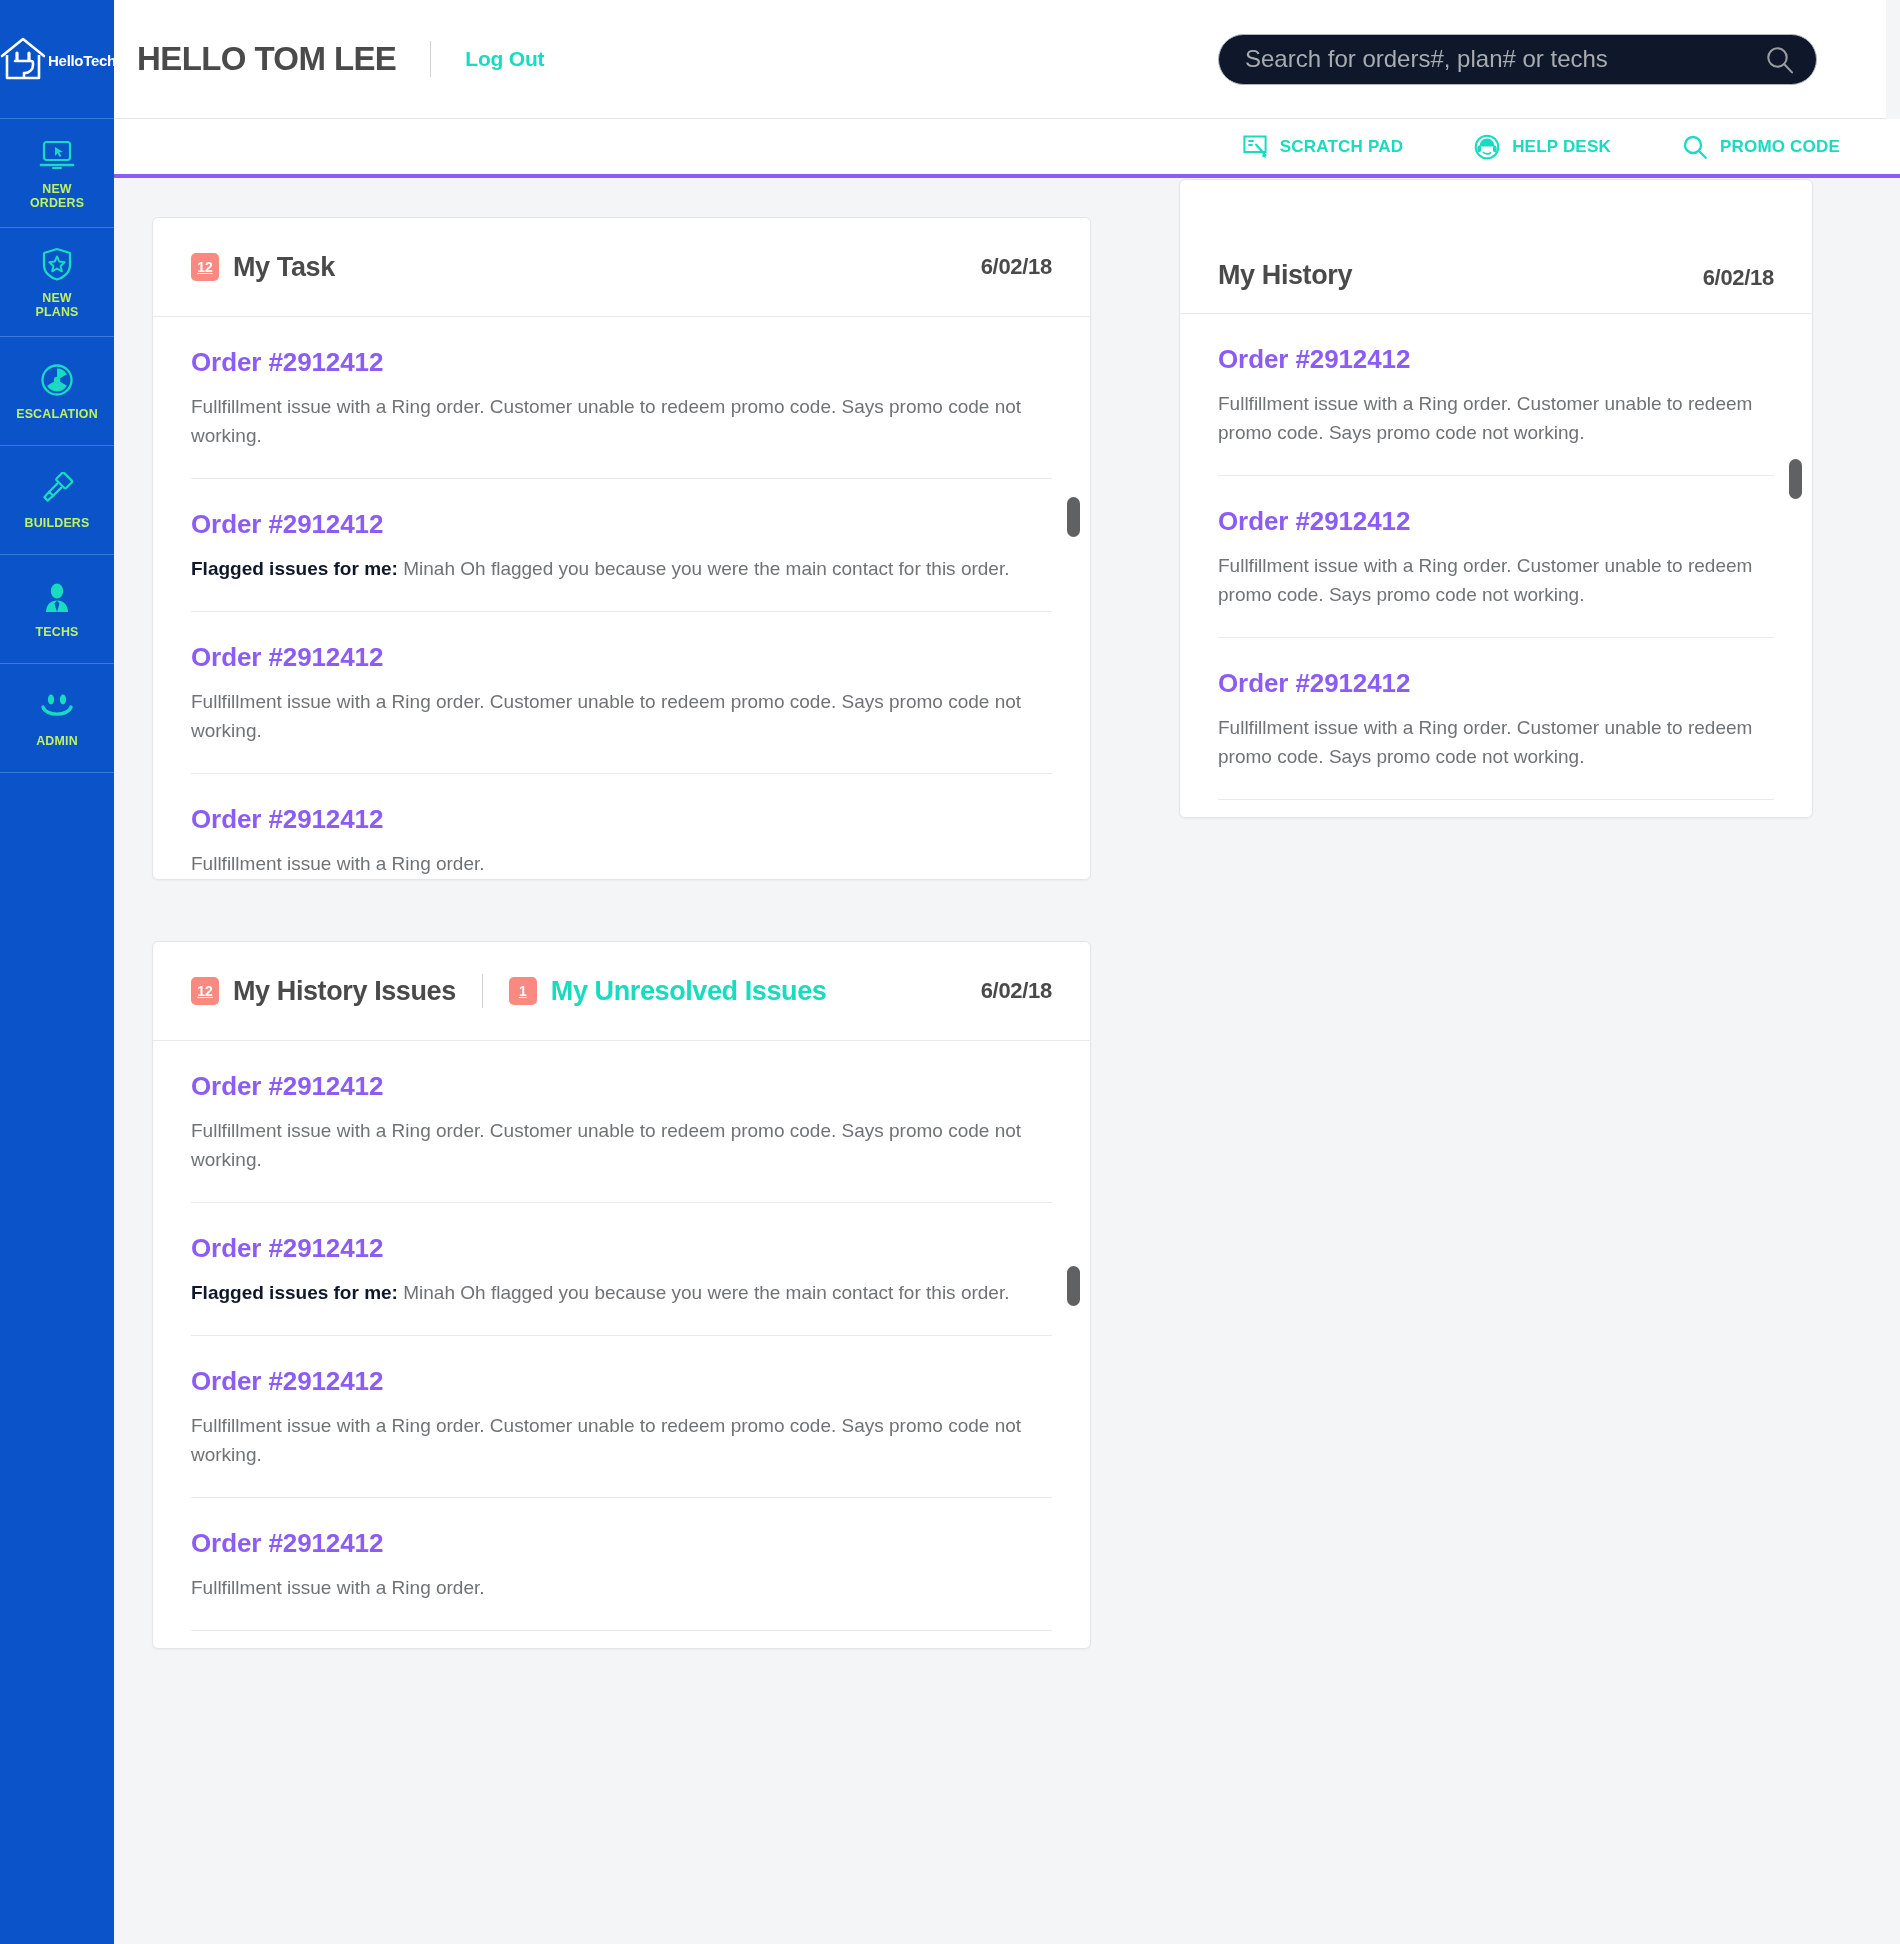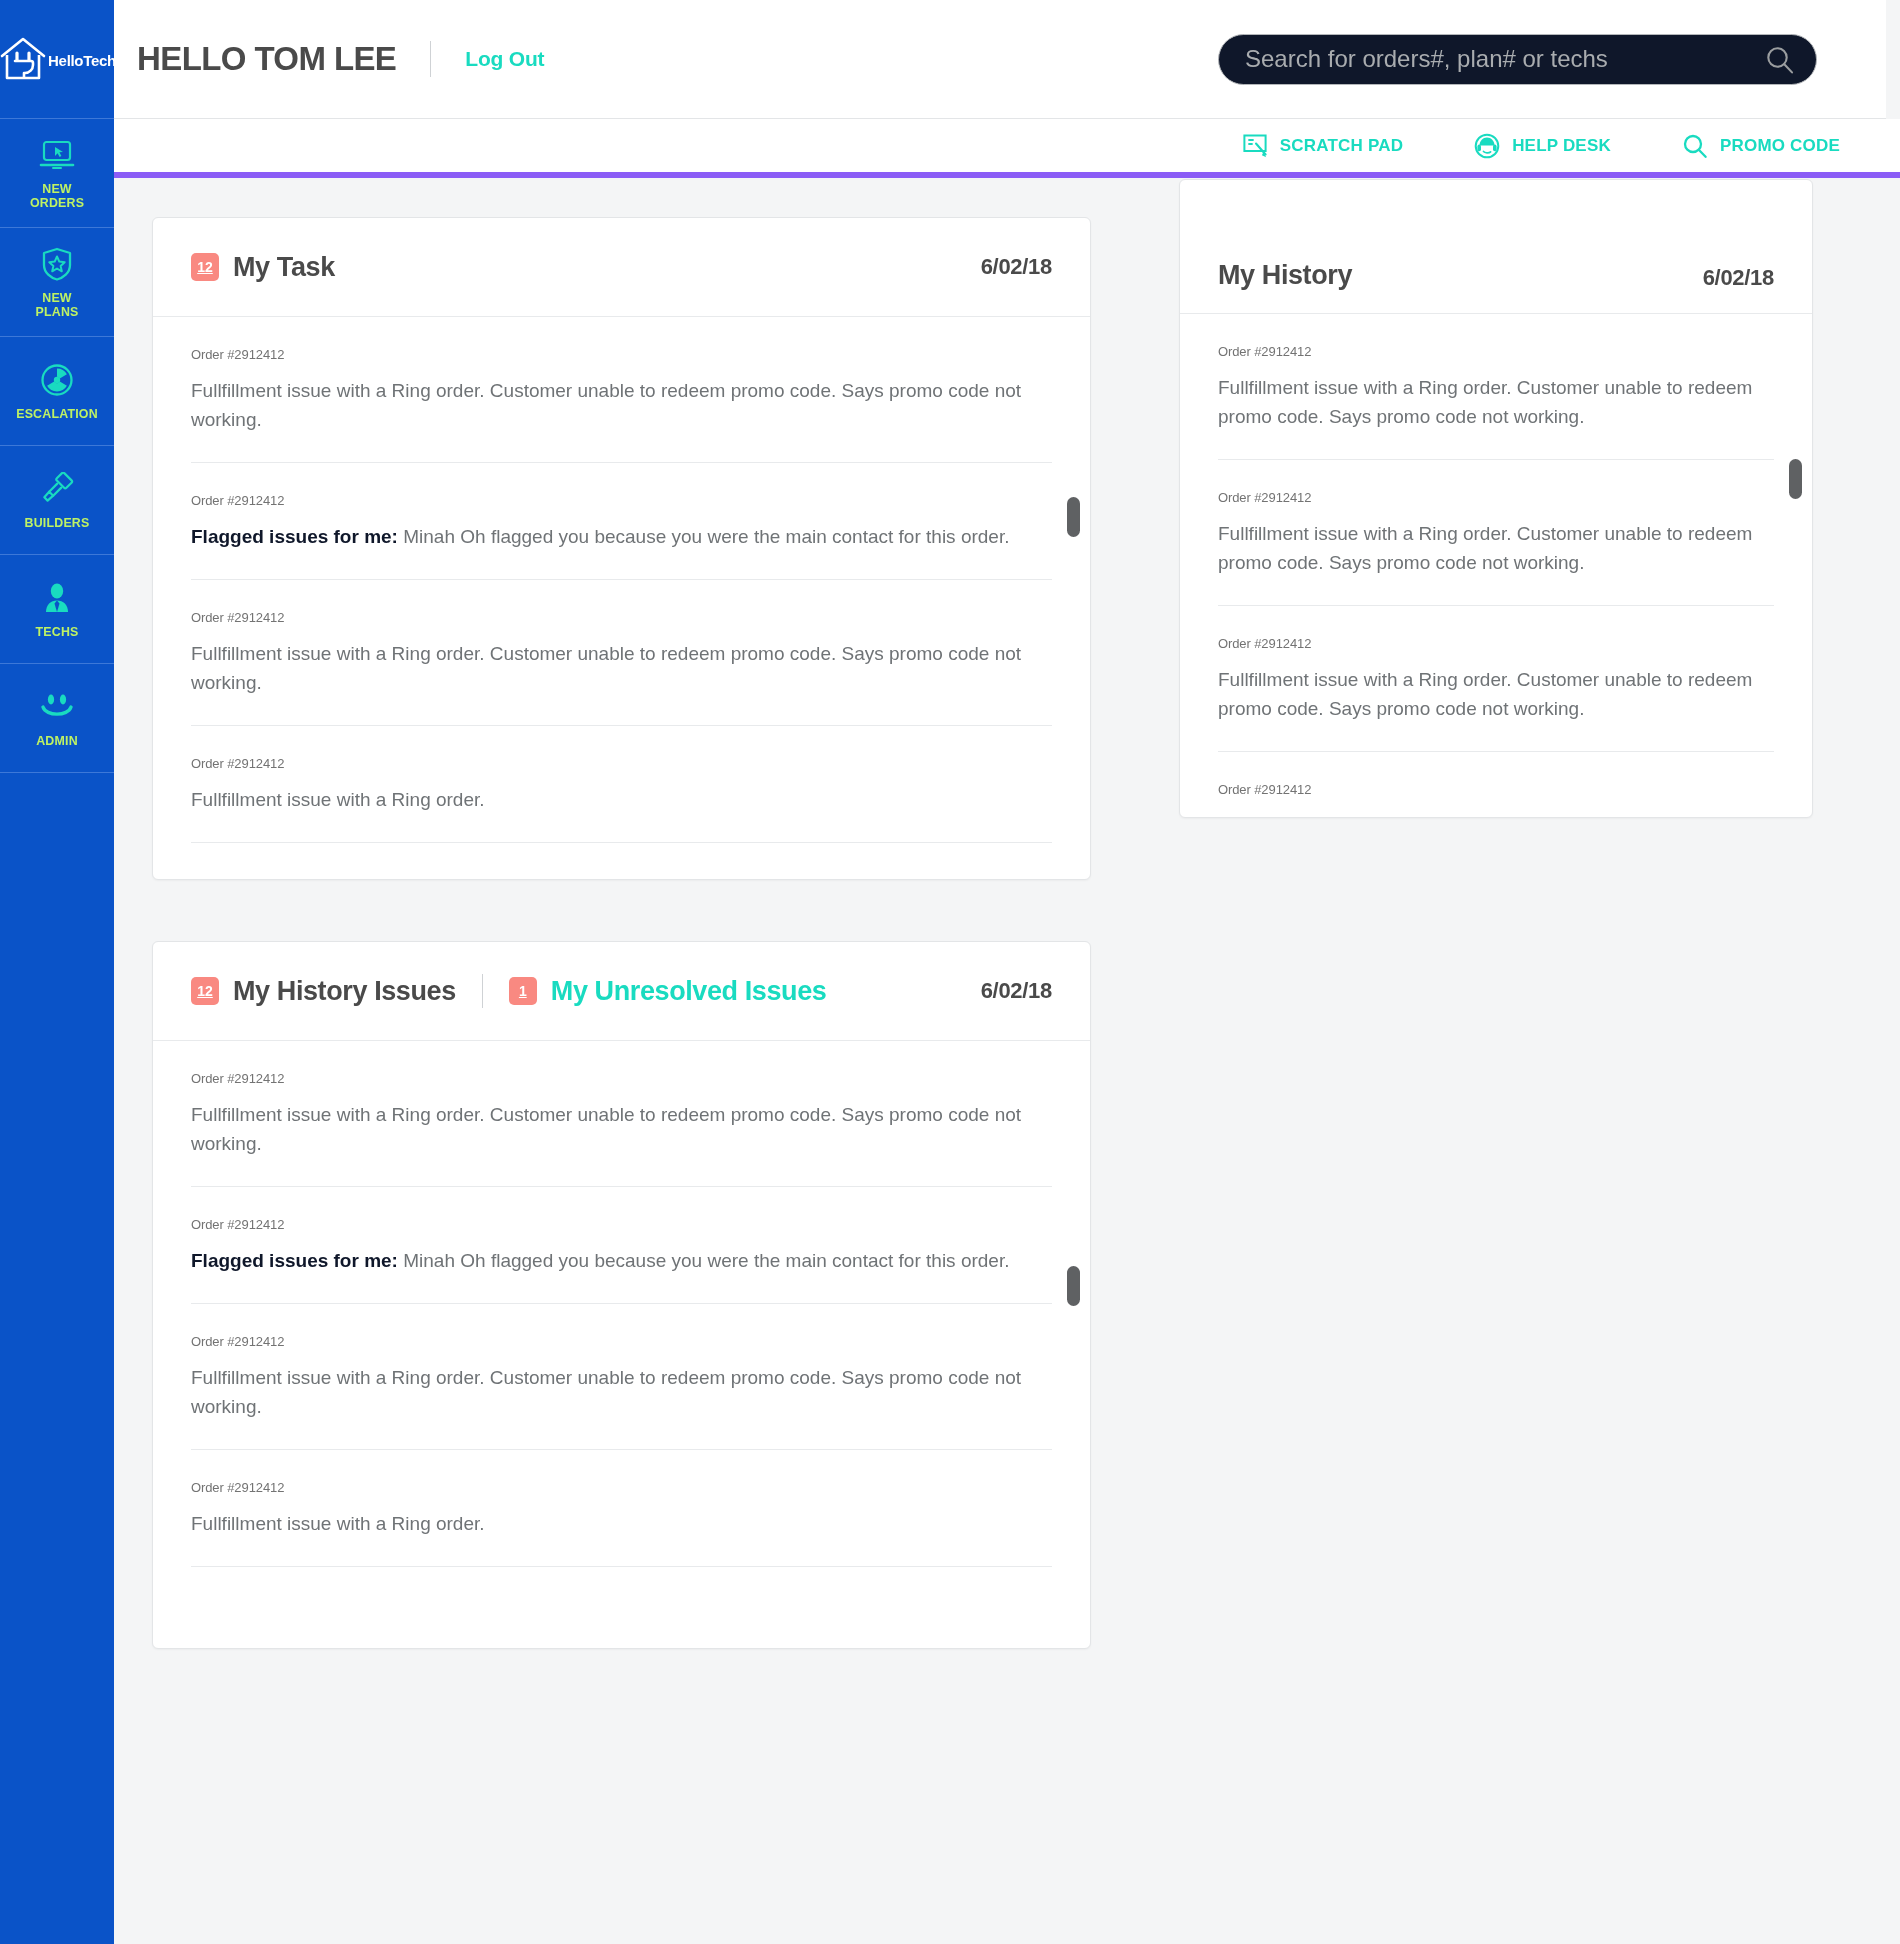--- a/index.html
+++ b/index.html
@@ -123,21 +123,21 @@
     background: none; border: none; cursor: pointer;
     padding: 0;
   }
 
   
   .toolbar {
     position: absolute;
     left: 114px; top: 119px;
     width: 1787px; height: 59px;
     background: #ffffff;
-    border-bottom: 6px solid #8b5cf6;
+    border-bottom: 4px solid #8b5cf6;
     display: flex;
     align-items: center;
     justify-content: flex-end;
     padding-right: 61px;
   }
   .tool {
     display: flex;
     align-items: center;
     margin-left: 71px;
     cursor: pointer;
@@ -233,23 +233,23 @@
 
   .entry {
     padding: 30px 0 28px 0;
     border-bottom: 1px solid #e8eaec;
   }
   .entry:last-child { border-bottom: none; }
   .entry.noborder { border-bottom: none; }
 
   .order-link {
     display: block;
-    color: #737373;
-    font-size: 13px;
-    font-weight: 400;
+    color: #8b5cf6;
+    font-size: 26px;
+    font-weight: 700;
     letter-spacing: -0.1px;
     cursor: pointer;
     margin-bottom: 14px;
   }
   .entry-text {
     font-size: 19px;
     line-height: 29px;
     color: #6f7376;
     font-weight: 400;
   }

